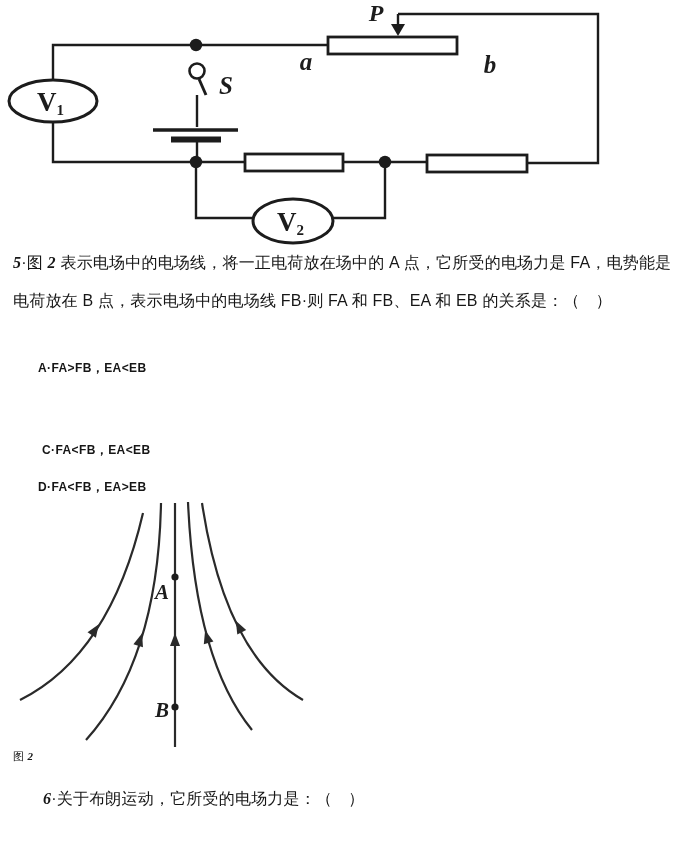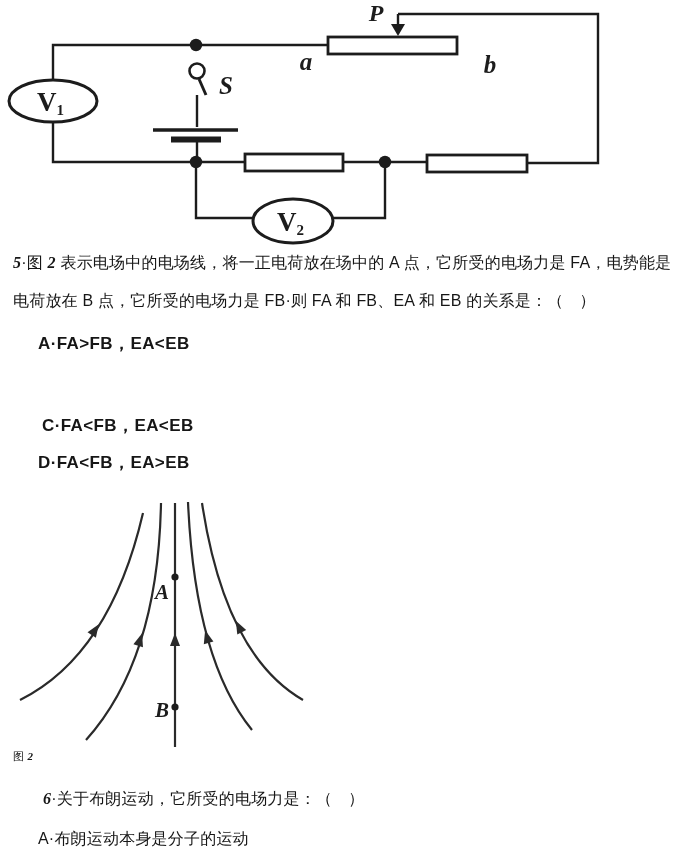--- a/index.html
+++ b/index.html
@@ -8,21 +8,21 @@
     font-family:"Liberation Sans", sans-serif;
     color:#1a1a1a;overflow:hidden;
   }
   .page{position:relative;width:674px;height:850px;background:#ffffff;}
   svg{position:absolute;}
   .tline{
     position:absolute;font-size:16px;line-height:20px;white-space:nowrap;
     color:#161616;letter-spacing:0.2px;
   }
   .opt{
-    font-weight:bold;font-size:17px;letter-spacing:0.4px;
+    font-weight:bold;font-size:12px;letter-spacing:0.4px;margin-top:24px;
   }
   .num-ital{
     font-family:"Liberation Serif", serif;
     font-style:italic;font-weight:bold;
   }
   .circ-label{
     font-family:"Liberation Serif", serif;
     font-style:italic;font-weight:bold;
   }
 </style>
@@ -68,21 +68,21 @@
 
     <text class="circ-label" x="376" y="21" text-anchor="middle" font-size="24" font-family="Liberation Serif, serif" font-style="italic" font-weight="bold" fill="#1c1c1c">P</text>
     <text x="306" y="70" text-anchor="middle" font-size="25" font-family="Liberation Serif, serif" font-style="italic" font-weight="bold" fill="#1c1c1c">a</text>
     <text x="490" y="73" text-anchor="middle" font-size="25" font-family="Liberation Serif, serif" font-style="italic" font-weight="bold" fill="#1c1c1c">b</text>
     <text x="226" y="94" text-anchor="middle" font-size="25" font-family="Liberation Serif, serif" font-style="italic" font-weight="bold" fill="#1c1c1c">S</text>
   </svg>
 
   <div class="tline" style="left:13px;top:253px;">
     <span class="num-ital">5</span><span>·图 </span><span class="num-ital">2</span><span> 表示电场中的电场线，将一正电荷放在场中的 A 点，它所受的电场力是 FA，电势能是 EA：将此</span>
   </div>
-  <div class="tline" style="left:13px;top:291px;">电荷放在 B 点，它所受的电场力是 FB·则 FA 和 FB、EA 和 EB 的关系是：（　）</div>
+  <div class="tline" style="left:13px;top:291px;">电荷放在 B 点，表示电场中的电场线 FB·则 FA 和 FB、EA 和 EB 的关系是：（　）</div>
 
   <div class="tline opt" style="left:38px;top:334px;">A·FA&gt;FB，EA&lt;EB</div>
   <div class="tline opt" style="left:42px;top:416px;">C·FA&lt;FB，EA&lt;EB</div>
   <div class="tline opt" style="left:38px;top:453px;">D·FA&lt;FB，EA&gt;EB</div>
 
   <svg style="left:0;top:480px" width="340" height="290" viewBox="0 0 340 290">
     <g stroke="#2a2a2a" stroke-width="2.2" fill="none">
       <path d="M175,23 L175,267"></path>
       <path d="M161,23 Q158,180 86,260"></path>
       <path d="M143,33 Q110,175 20,220"></path>
@@ -102,15 +102,14 @@
     <text x="169" y="237" text-anchor="end" font-size="21" font-family="Liberation Serif, serif" font-style="italic" font-weight="bold" fill="#1c1c1c">B</text>
   </svg>
 
   <div class="tline" style="left:13px;top:746px;font-size:11px;">
     <span>图 </span><span class="num-ital">2</span>
   </div>
 
   <div class="tline" style="left:43px;top:789px;">
     <span class="num-ital">6</span><span>·关于布朗运动，它所受的电场力是：（　）</span>
   </div>
-  <div class="tline" style="left:38px;top:829px;">A·布朗运动本身是分子的运动</div>
 
 </div>
 
 </body></html>

